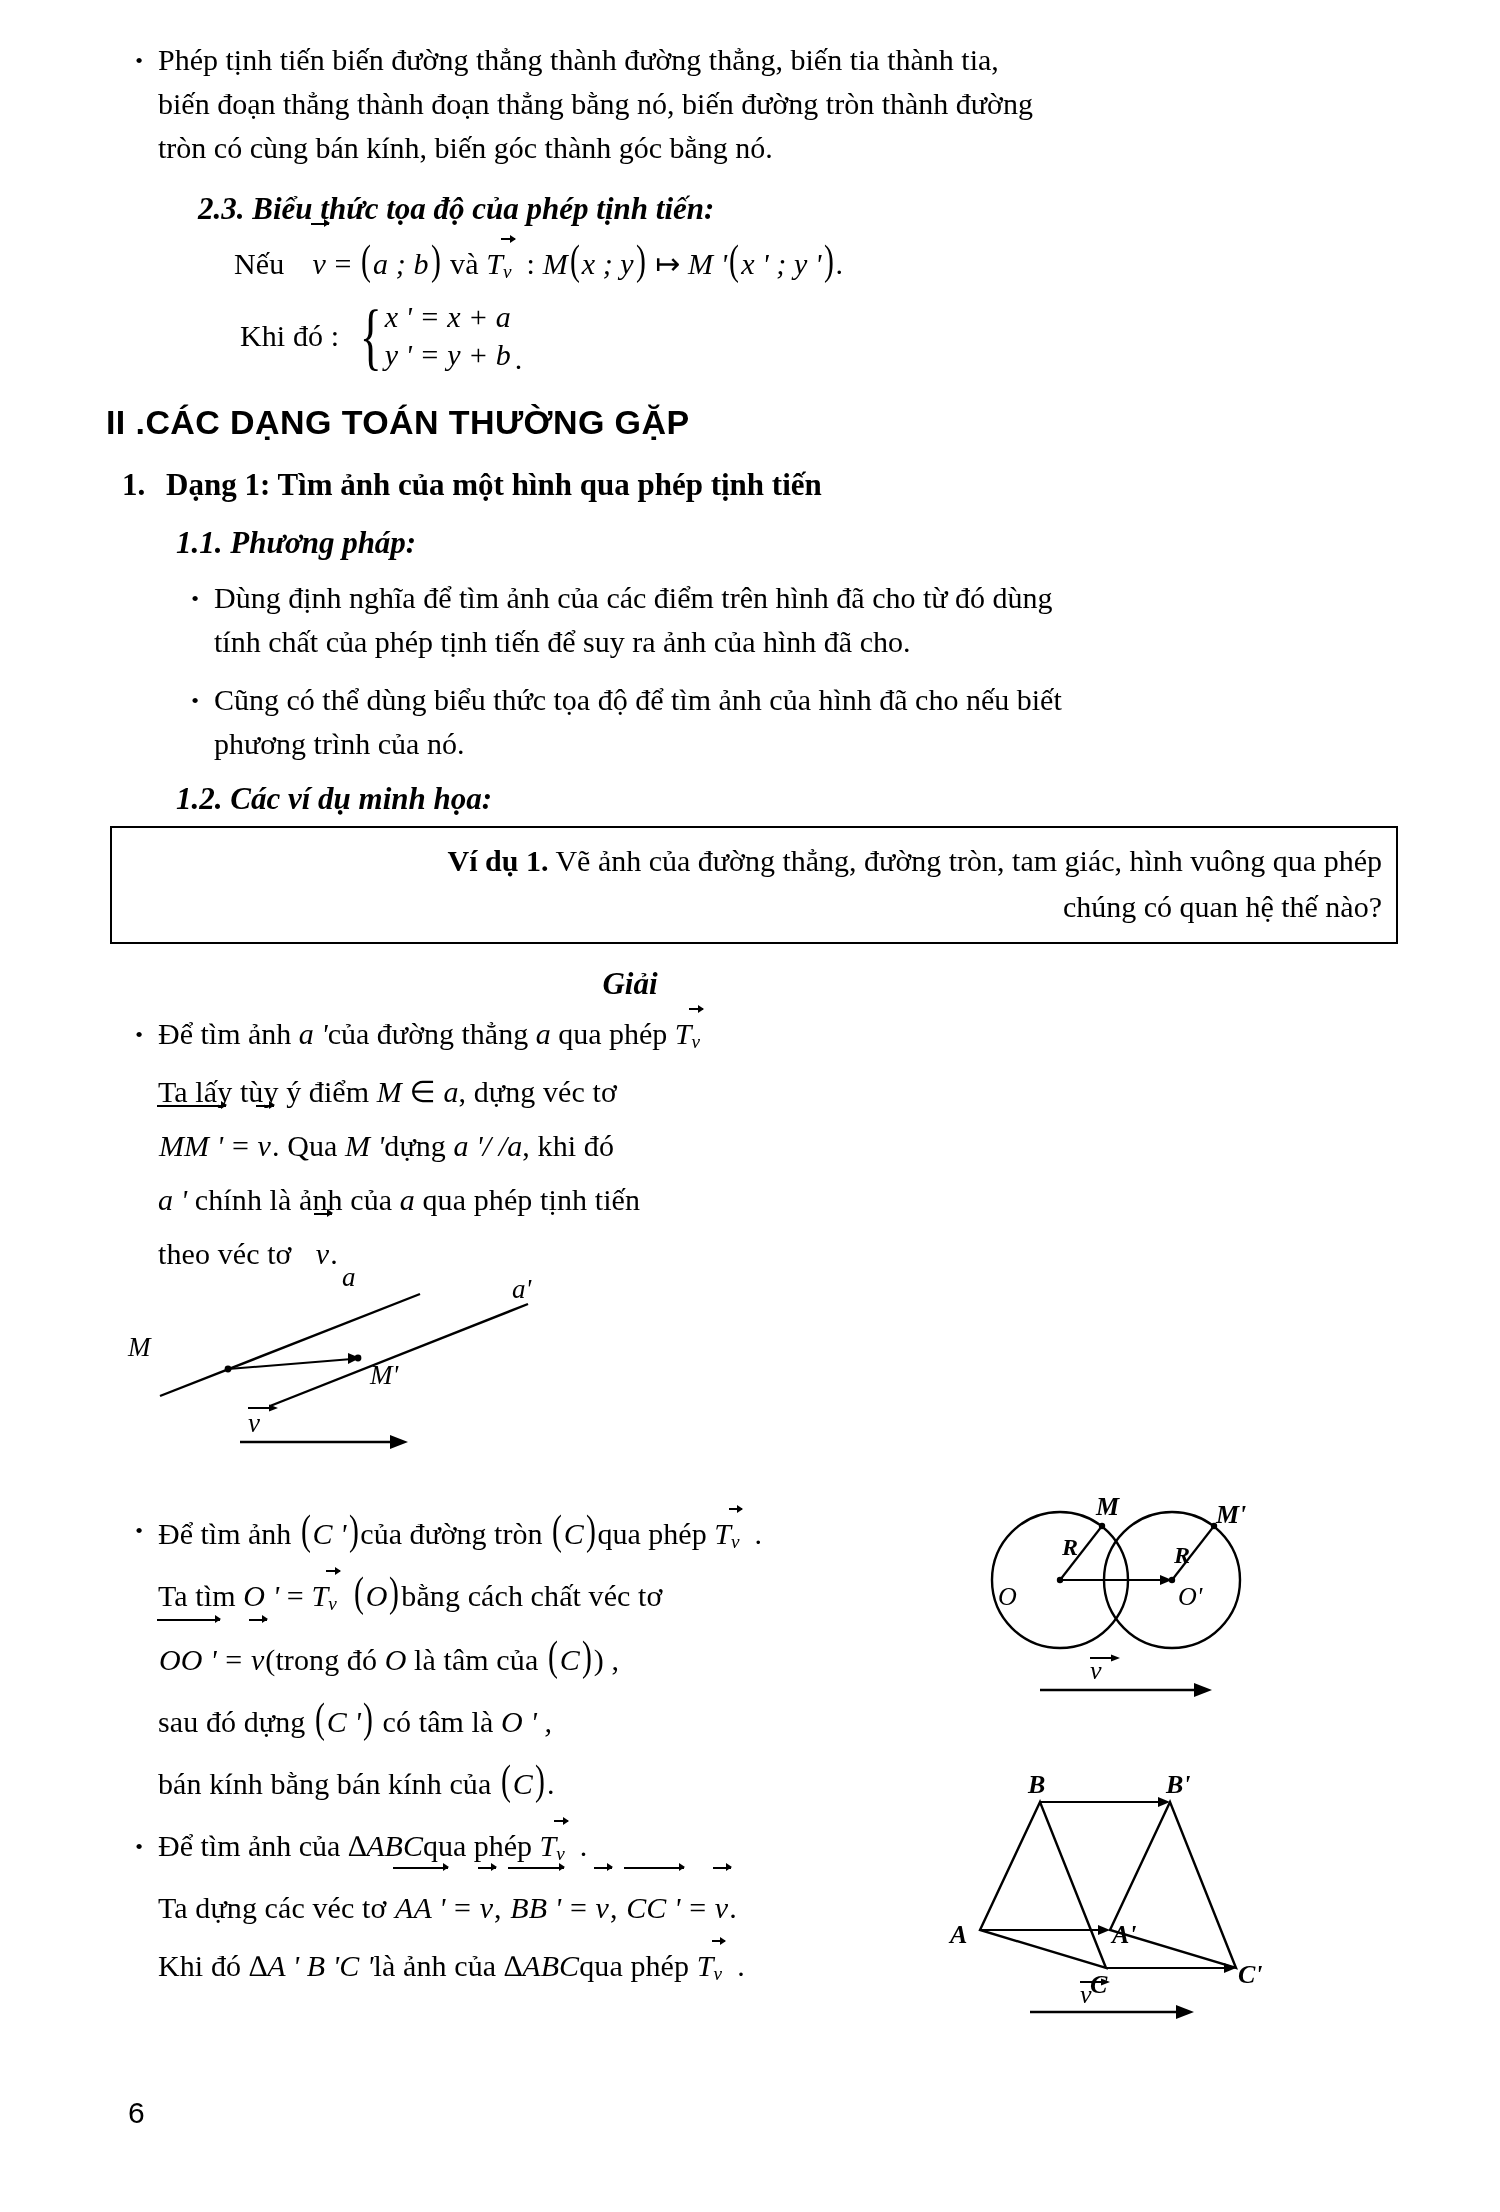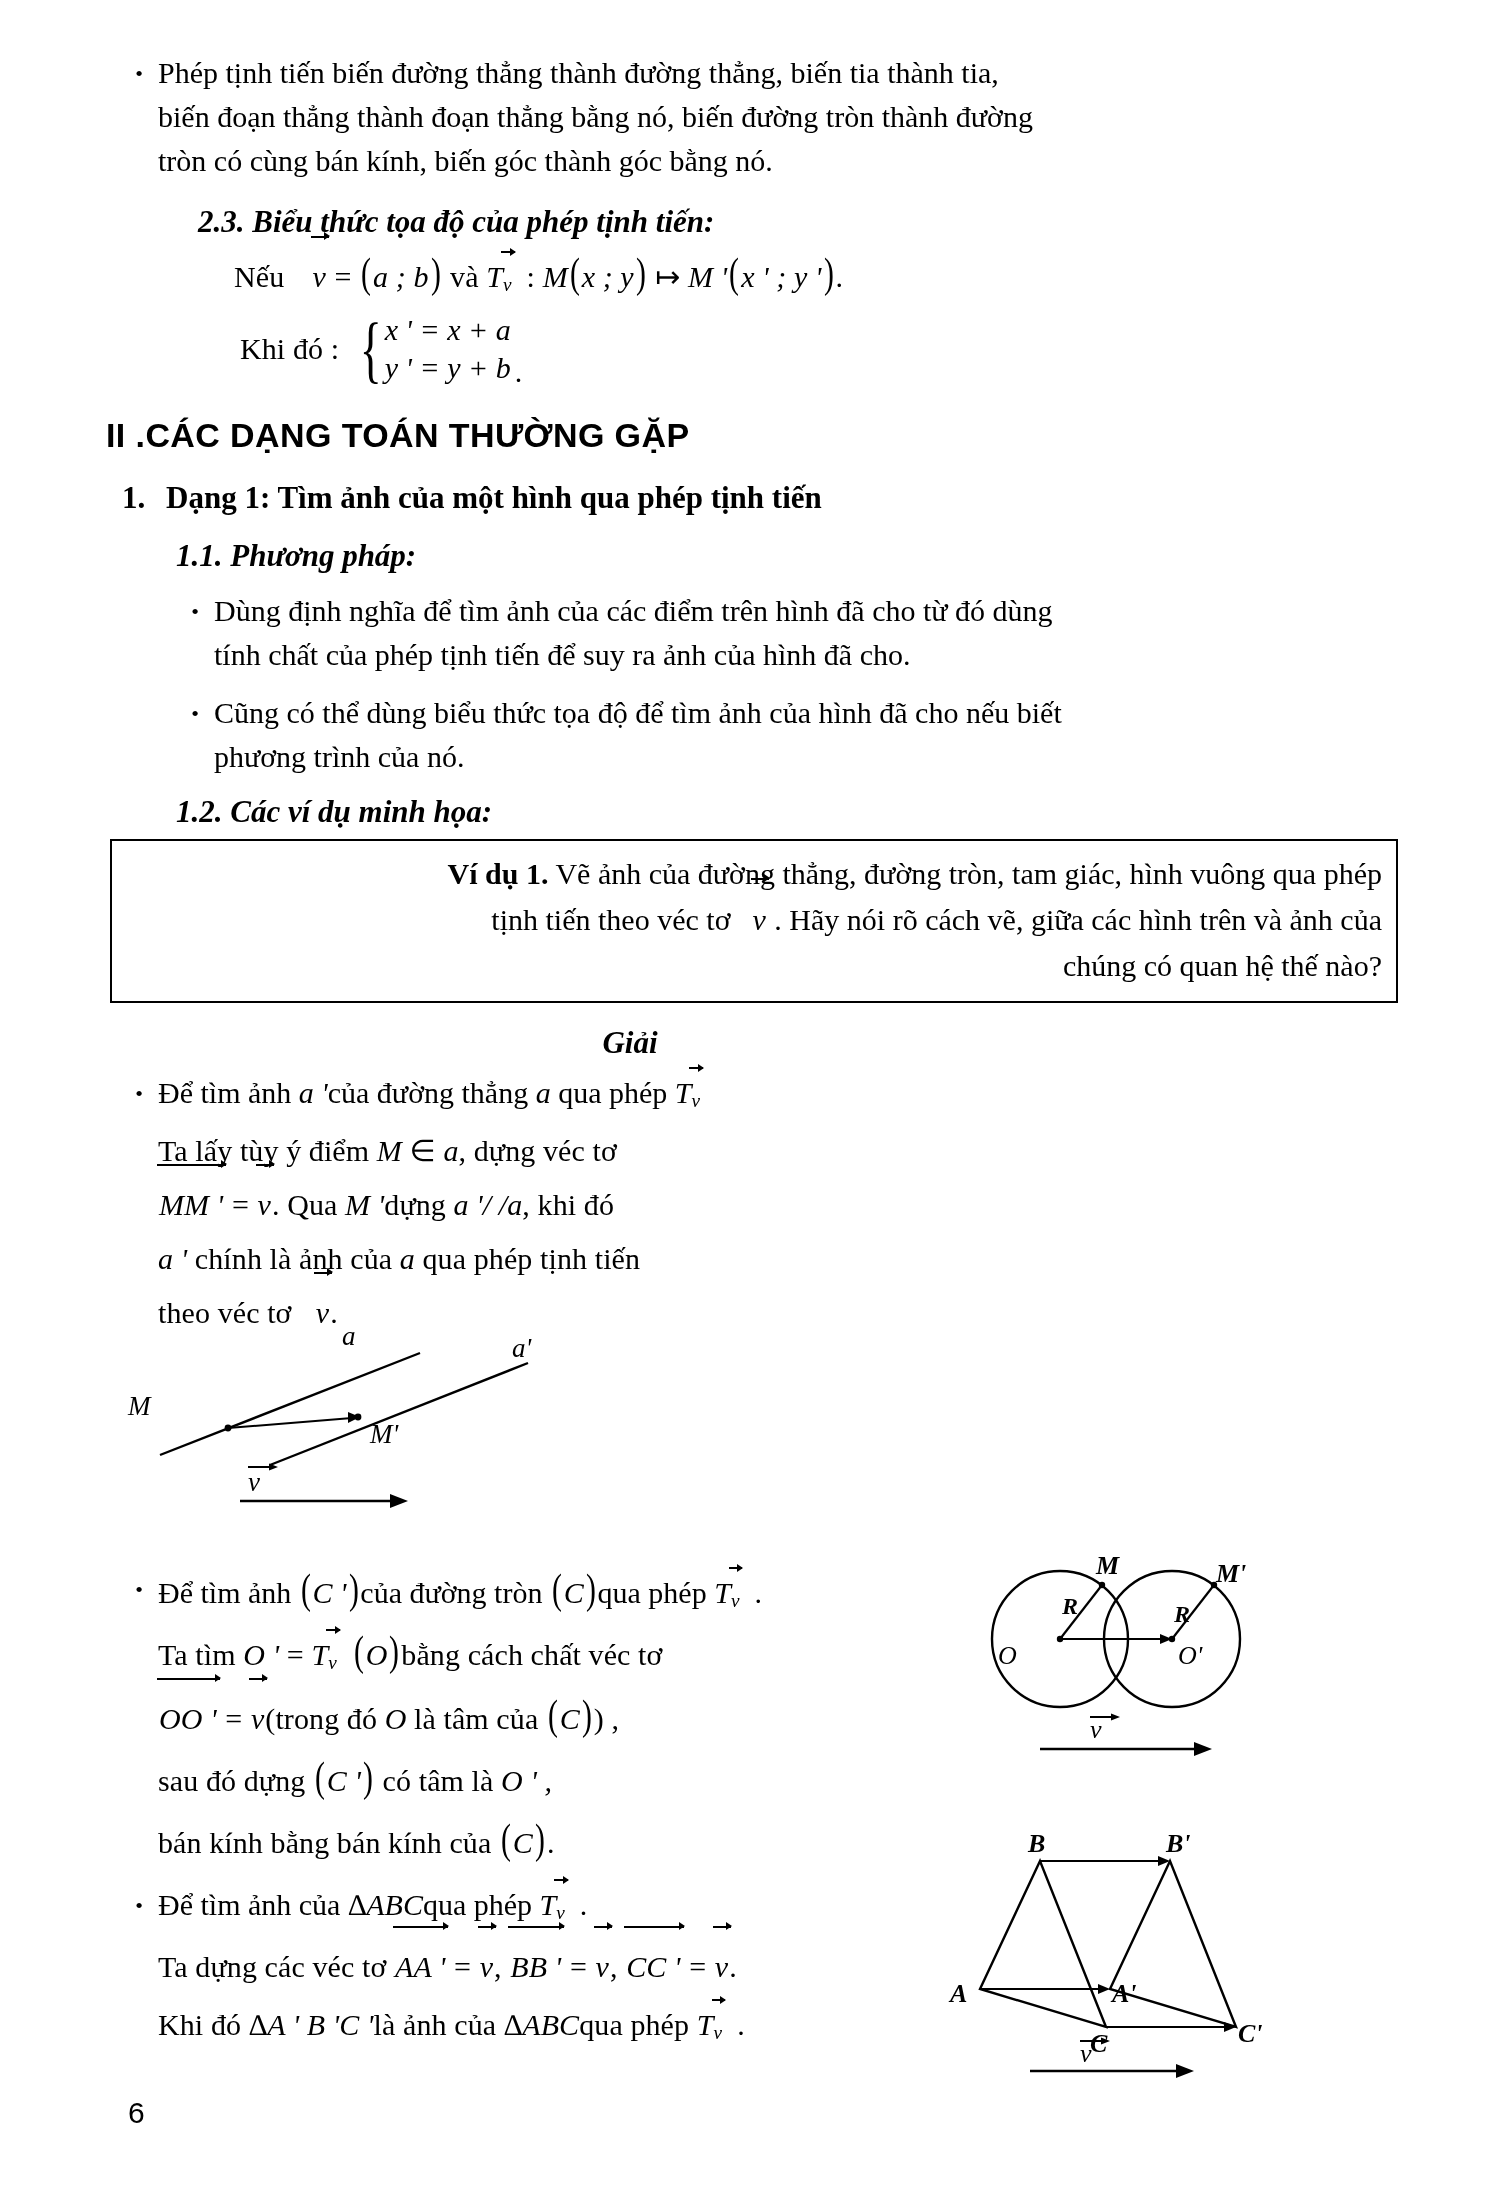--- a/index.html
+++ b/index.html
@@ -14,21 +14,21 @@
   .page {
     position: relative;
     width: 1500px;
     height: 2212px;
     background: #ffffff;
     overflow: hidden;
   }
   .content {
     position: absolute;
     left: 120px;
-    top: 51px;
+    top: 38px;
     width: 1280px;
   }
 
   .body-line {
     font-size: 30px;
     line-height: 44px;
     letter-spacing: 0.1px;
   }
 
   
@@ -243,26 +243,20 @@
       </div>
     </div>
 
     <div class="h-sub" style="margin-top:12px; margin-left:56px;">1.2. Các ví dụ minh họa:</div>
 
     <div class="vidu-box" style="margin-left:-10px; margin-right:2px;">
       <div class="line">
         <span class="vidu-label">Ví dụ  1.</span>
         <span>Vẽ ảnh của đường thẳng, đường tròn, tam giác, hình vuông qua phép</span>
       </div>
-      <div class="line">
-        <span>tịnh tiến theo véc tơ</span>
-        <span style="display:inline-block;width:6px"></span>
-        <span class="mvec">v</span>
-        <span>. Hãy nói rõ cách vẽ, giữa các hình trên và ảnh của</span>
-      </div>
       <div class="line">chúng có quan hệ thế nào?</div>
     </div>
 
     <div class="h-giai" style="text-align:center; margin-top:22px; margin-right:260px;">Giải</div>
 
     <div class="two-col" style="margin-top:10px;flex-direction:column;">
       <div class="col-text" style="width:800px;">
 
         <div class="bullet-row">
           <div class="bullet-dot"></div>

